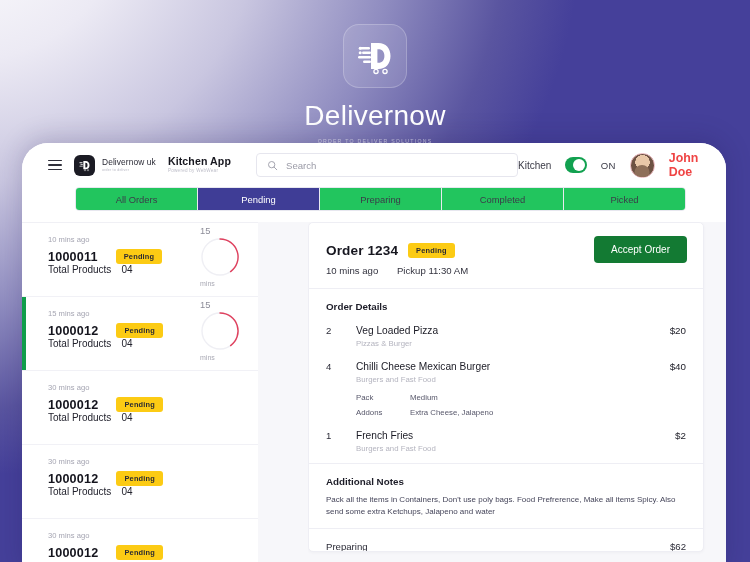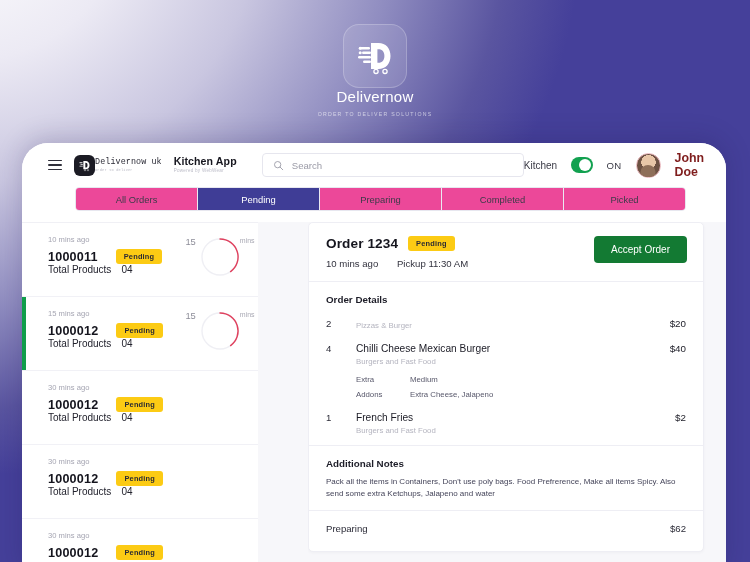--- a/index.html
+++ b/index.html
@@ -32,22 +32,23 @@
   .brand-logo {
     width: 64px; height: 64px;
     border-radius: 16px;
     background: rgba(255,255,255,0.10);
     border: 1px solid rgba(255,255,255,0.22);
     display: flex;
     align-items: center;
     justify-content: center;
   }
   .brand-name {
+    margin-top: 12px;
     color: #ffffff;
-    font-size: 15px;
+    font-size: 28px;
     letter-spacing: 0.3px;
   }
   .brand-tagline {
     margin-top: 6px;
     color: rgba(255,255,255,0.62);
     font-size: 5.2px;
     letter-spacing: 1.25px;
   }
 
   
@@ -82,21 +83,21 @@
   }
   .hamburger i { display:block; height: 1.6px; background: #2f2f3a; border-radius: 2px; }
 
   .mini-logo {
     width: 21px; height: 21px;
     border-radius: 6px;
     background: #1b1b24;
     display: flex; align-items: center; justify-content: center;
     flex: 0 0 auto;
   }
-  .brand-block { margin-left: 0; line-height: 1.05; flex: 0 0 auto; font-family: Liberation Mono, monospace; }
+  .brand-block { margin-left: 7px; line-height: 1.05; flex: 0 0 auto; }
   .brand-block .l1 { font-size: 8.4px; color: #2b2b36; letter-spacing: .1px; }
   .brand-block .l2 { font-size: 3.6px; color: #b9b9c4; letter-spacing: .2px; margin-top: 2px; }
 
   .app-block { margin-left: 12px; line-height: 1.05; flex: 0 0 auto; }
   .app-block .l1 { font-size: 10.6px; font-weight: bold; color: #17171f; letter-spacing: .1px; }
   .app-block .l2 { font-size: 4.6px; color: #bdbdc8; letter-spacing: .25px; margin-top: 2px; }
 
   .search {
     margin-left: 25px;
     flex: 0 0 262px;
@@ -135,39 +136,39 @@
     background: radial-gradient(circle at 50% 36%, #e8c7a8 0 38%, #6d5243 39% 100%);
     overflow: hidden; position: relative;
     flex: 0 0 auto;
   }
   .avatar::after {
     content: ""; position: absolute; left: 50%; top: 52%;
     transform: translateX(-50%);
     width: 15px; height: 14px; border-radius: 50% 50% 44% 44%;
     background: #8e6f59;
   }
-  .username { font-size: 12.4px; font-weight: bold; color: #7f1d1d; }
+  .username { font-size: 12.4px; font-weight: bold; color: #ef4444; }
 
   
   .tabs-wrap { padding: 0 22px 0 53px; background: #fff; }
   .tabs {
     display: flex;
     border: 1px solid #e7e7ef;
     border-radius: 4px;
     overflow: hidden;
     height: 24px;
     width: 611px;
   }
   .tab {
     flex: 1;
     display: flex; align-items: center; justify-content: center;
     font-size: 9.4px;
     color: #3b3b48;
     border-right: 1px solid #eaeaf1;
-    background: #ec4899;
+    background: #22c55e;
   }
   .tab:last-child { border-right: none; }
   .tab.active { background: #3f3d96; color: #fff; }
 
   
   .body-split {
     display: flex;
     height: 344px;
     margin-top: 11px;
     background: #fafafc;
@@ -211,21 +212,21 @@
   .oc-total b { font-weight: normal; margin-left: 10px; }
 
   .timer {
     position: absolute;
     right: 18px; top: 14px;
     width: 40px; height: 40px;
   }
   .timer svg { display: block; }
   .timer .t-txt {
     position: absolute; inset: 0;
-    display: flex; flex-direction: row;
+    display: flex; flex-direction: column;
     align-items: flex-start; justify-content: center;
     line-height: 1.05;
     gap: 44px;
   }
   .timer .t-num { font-size: 9.4px; color: #8d8d99; }
   .timer .t-unit { font-size: 7px; color: #a9a9b4; }
 
   
   .gutter { flex: 0 0 50px; background: #f7f7fa; }
 
@@ -242,21 +243,21 @@
     border-radius: 5px;
     box-shadow: 0 1px 3px rgba(40,40,80,0.04);
     overflow: hidden;
     height: 330px;
   }
   .dc-head {
     padding: 13px 16px 12px 17px;
     border-bottom: 1px solid #eeeef4;
     position: relative;
   }
-  .dc-title-row { display: flex; align-items: flex-start; gap: 10px; }
+  .dc-title-row { display: flex; align-items: flex-start; gap: 10px; margin-top: 7px; }
   .dc-title { font-size: 13.6px; font-weight: bold; color: #16161f; letter-spacing: .1px; }
   .dc-sub { margin-top: 7px; font-size: 9.6px; color: #33333f; }
   .dc-sub span { margin-right: 16px; }
   .accept-btn {
     position: absolute;
     right: 16px; top: 13px;
     background: #137a33;
     color: #fff;
     font-size: 10px;
     border: none;
@@ -460,37 +461,38 @@
             <button class="accept-btn">Accept Order</button>
           </div>
 
           <div class="dc-section">
             <div class="sec-title">Order Details</div>
             <div id="items-root">
                 <div>
                   <div class="item-row">
                     <span class="item-qty">2</span>
                     <div class="item-mid">
+                      <div class="item-name">Veg Loaded Pizza</div>
                       <div class="item-cat">Pizzas &amp; Burger</div>
                     </div>
                     <span class="item-price">$20</span>
                   </div>
                 </div>
                 <div>
                   <div class="item-row">
                     <span class="item-qty">4</span>
                     <div class="item-mid">
                       <div class="item-name">Chilli Cheese Mexican Burger</div>
                       <div class="item-cat">Burgers and Fast Food</div>
                     </div>
                     <span class="item-price">$40</span>
                   </div>
                   <div class="opts">
                     <div class="opt-row">
-                      <span class="opt-key">Extra</span>
+                      <span class="opt-key">Pack</span>
                       <span class="opt-val">Medium</span>
                     </div>
                     <div class="opt-row">
                       <span class="opt-key">Addons</span>
                       <span class="opt-val">Extra Cheese, Jalapeno</span>
                     </div>
                   </div>
                 </div>
                 <div>
                   <div class="item-row">

